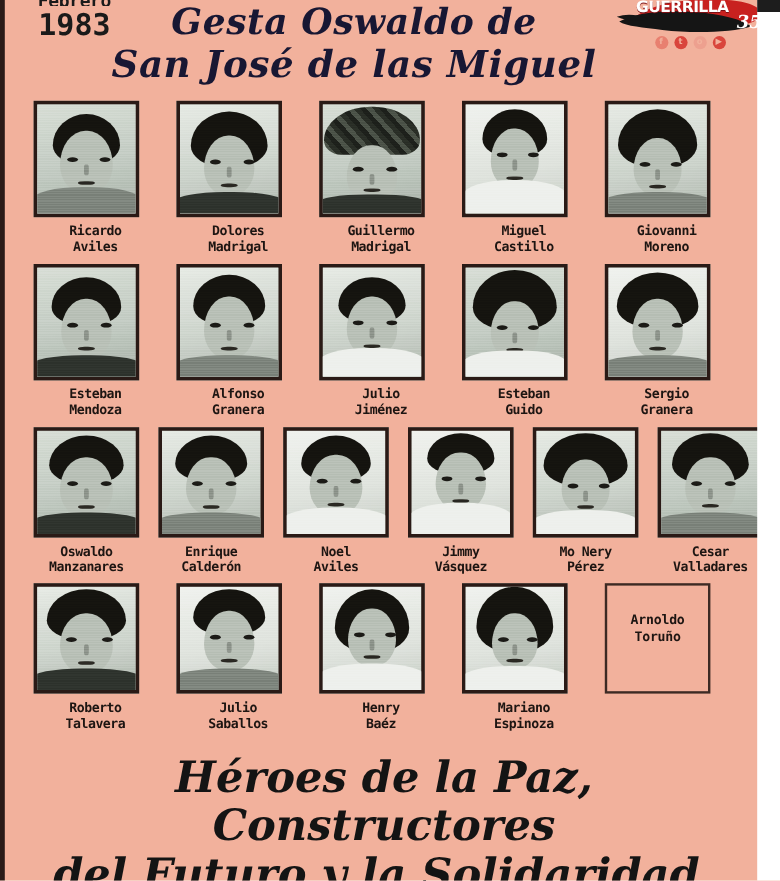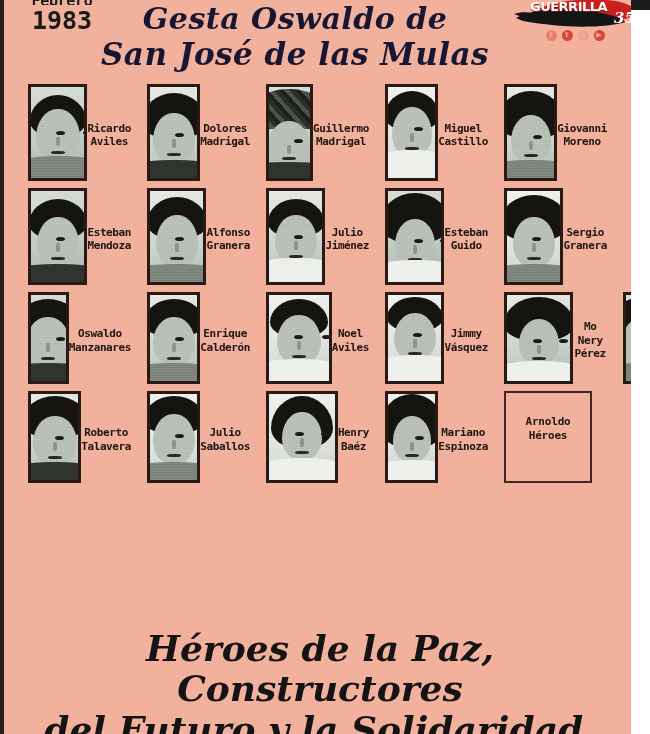--- a/index.html
+++ b/index.html
@@ -144,22 +144,21 @@
     width: 600px;
   }
   .row {
     display: flex;
     gap: 16px;
     margin-bottom: 7px;
   }
   .cell {
     width: 103px;
     display: flex;
-    flex-direction: row;
-    align-items: center;
+    flex-direction: column;
   }
 
   .frame {
     width: 88px;
     height: 97px;
     border: 3px solid #2a1a16;
     background: #cfd6cd;
     position: relative;
     overflow: hidden;
   }
@@ -281,21 +280,21 @@
   <div class="edge-right"></div>
   <div class="edge-top-right"></div>
 
   <div class="date-block">
     <span class="date-month">Febrero</span>
     <span class="date-year">1983</span>
   </div>
 
   <div class="title">
     <span>Gesta Oswaldo de</span>
-    <span class="l2">San José de las Mulas</span>
+    <span class="l2">San José de las Miguel</span>
   </div>
 
   <div class="logo">
     <svg width="122" height="32" viewBox="0 0 122 32">
       <path d="M10,20 C28,4 58,0 92,2 C110,3 120,8 121,14 C118,22 96,26 70,25 C44,24 22,26 10,20 Z" fill="#c8211f"></path>
       <path d="M2,20 C16,12 40,10 66,12 C88,14 104,18 112,24 C96,29 64,30 38,27 C22,25 8,24 2,20 Z" fill="#151515"></path>
       <path d="M0,16 C8,13 18,14 26,18 C20,20 8,20 0,16 Z" fill="#151515"></path>
     </svg>
     <div class="logo-word">GUERRILLA</div>
     <div class="logo-num">35</div>
@@ -654,21 +653,21 @@
             <div class="grain"></div>
           </div>
         </div>
         <div class="name">Mariano
 Espinoza</div>
       </div>
 
       <div class="cell">
         <div class="frame r4 empty">
           <div class="ph-name">Arnoldo
-Héroes</div>
+Toruño</div>
         </div>
       </div>
     </div>
 
   </div>
 
   <div class="caption">
     <span>Héroes de la Paz, Constructores</span>
     <span class="c2">del Futuro y la Solidaridad.</span>
   </div>

